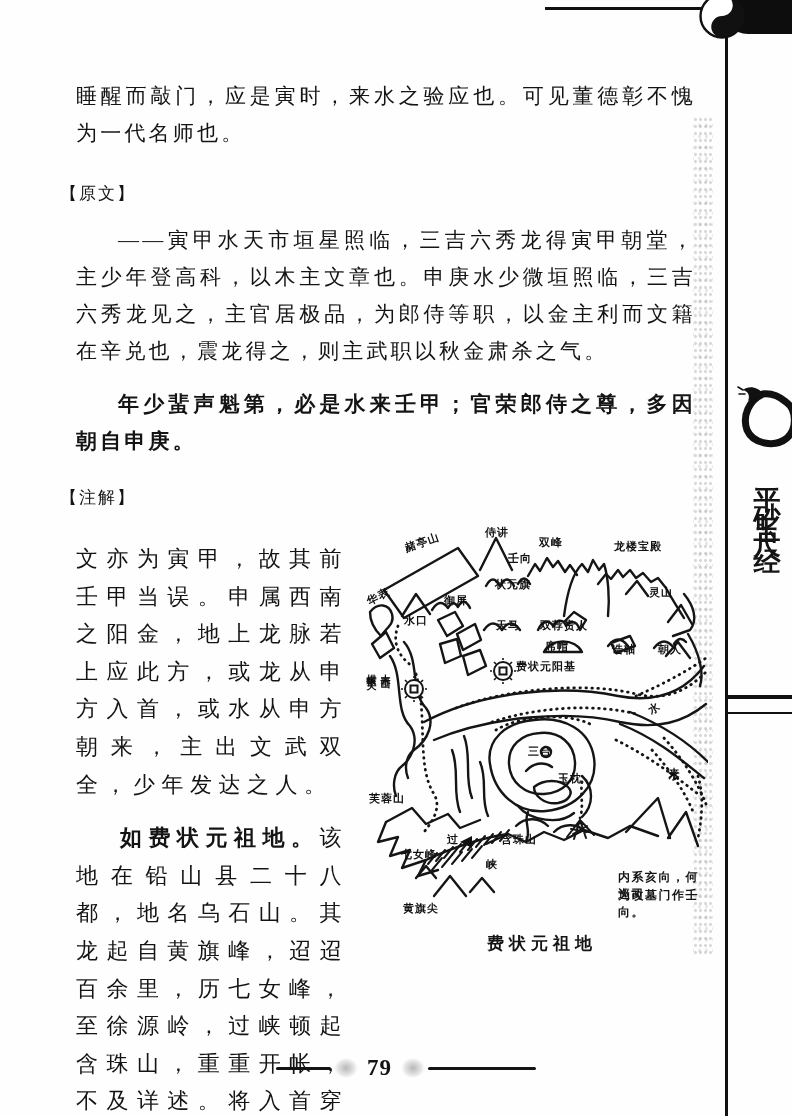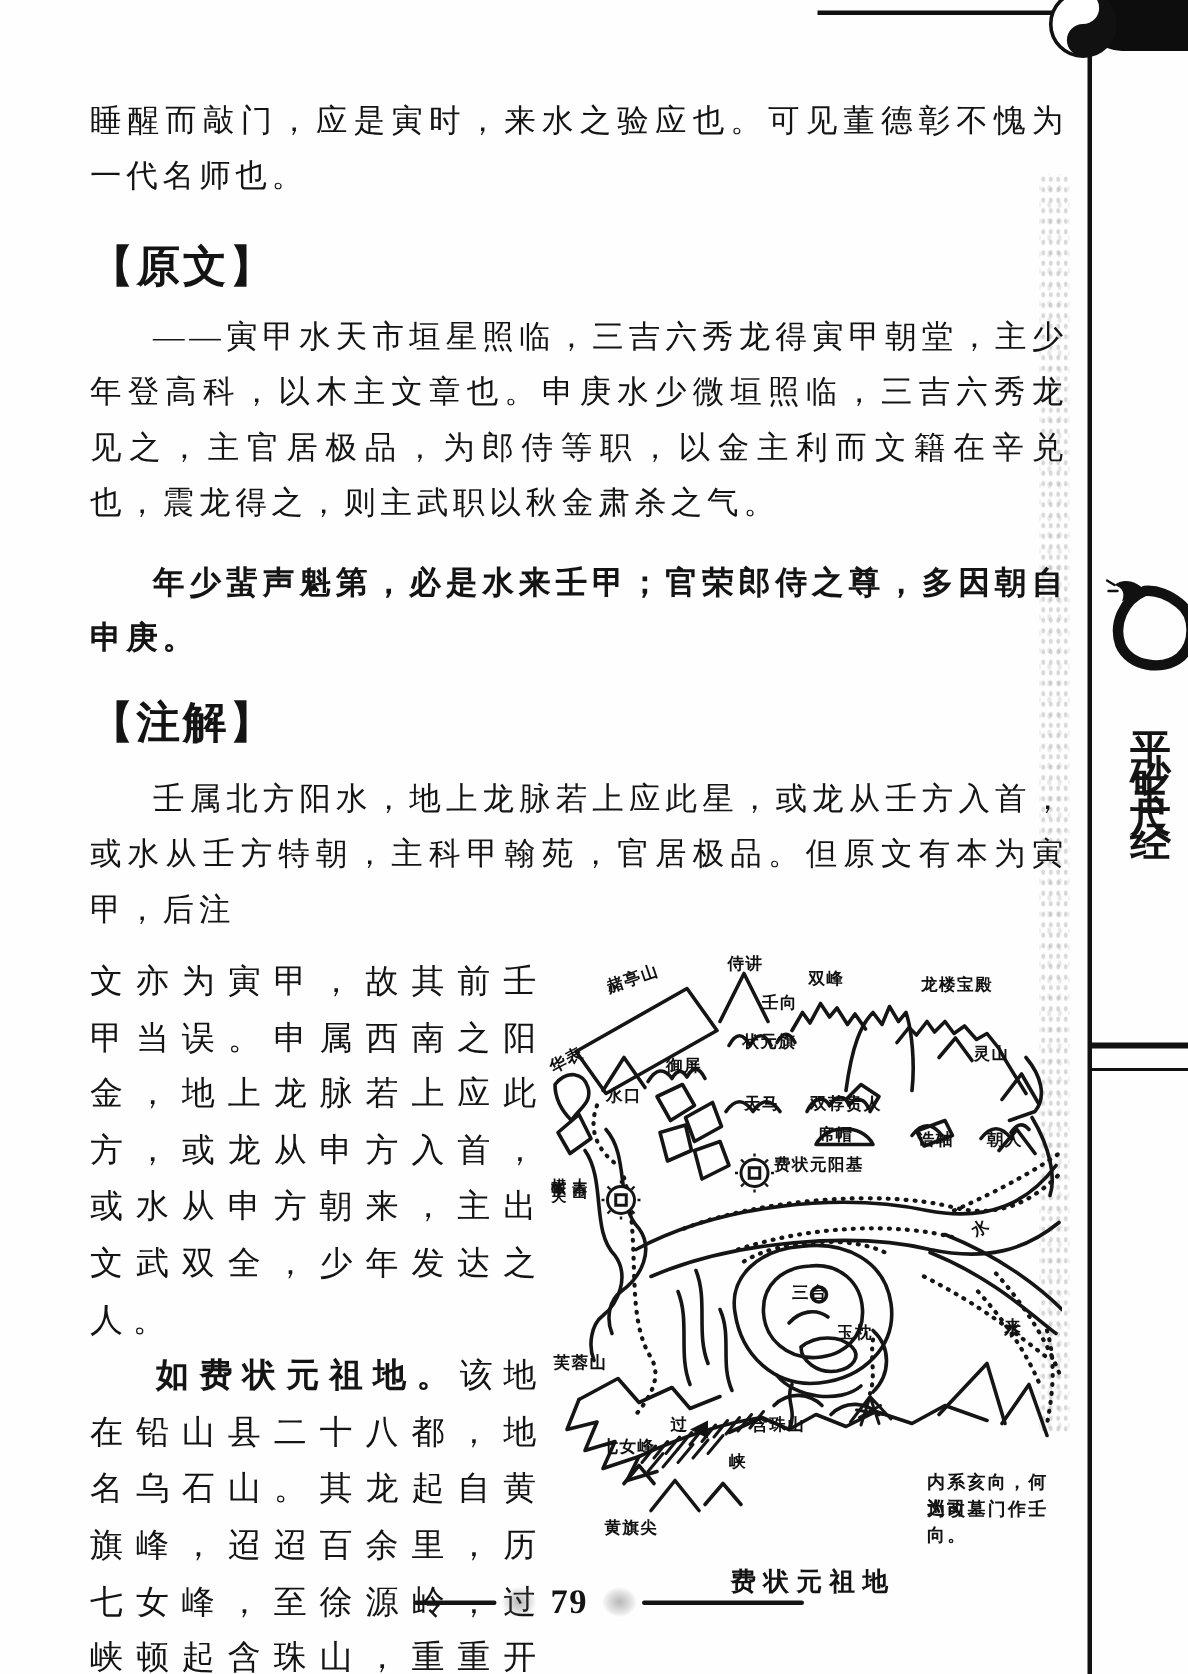--- a/index.html
+++ b/index.html
@@ -1,24 +1,24 @@
 <!DOCTYPE html>
 <html><head>
 <meta charset="utf-8">
 <style>
   html,body{margin:0;padding:0;background:#e8e8e8;}
   .page{position:relative;width:792px;height:1116px;background:#fefefe;overflow:hidden;
         font-family:"Liberation Serif",serif;color:#141414;}
 
   
   .content{position:absolute;left:60px;top:62px;width:652px;}
-  .para{font-size:21px;line-height:37px;letter-spacing:3.2px;text-align:justify;margin:0;}
+  .para{font-size:21px;line-height:37px;letter-spacing:3.2px;text-align:justify;margin:16px;}
   .indent{text-indent:2em;}
   .bold{font-weight:700;}
-  .sect-head{font-size:29px;font-weight:700;letter-spacing:2px;margin:0;line-height:32px;}
+  .sect-head{font-size:17px;font-weight:400;letter-spacing:2px;margin:0;line-height:32px;}
   .mt-a{margin-top:26px;} .mt-b{margin-top:16px;} .mt-c{margin-top:12px;}
   .mt-d{margin-top:22px;} .mt-e{margin-top:16px;}
 
   .cols{display:flex;margin-top:10px;}
   .leftcol{width:304px;flex:none;}
   .leftcol .para{font-size:22px;line-height:37.6px;letter-spacing:6.5px;}
   .rightcol{width:348px;flex:none;padding-left:4px;}
 
   
   .map{position:relative;width:340px;height:400px;}
@@ -84,21 +84,20 @@
     <p class="para">睡醒而敲门，应是寅时，来水之验应也。可见董德彰不愧为一代名师也。</p>
 
     <p class="sect-head mt-a">【原文】</p>
 
     <p class="para indent mt-c">——寅甲水天市垣星照临，三吉六秀龙得寅甲朝堂，主少年登高科，以木主文章也。申庚水少微垣照临，三吉六秀龙见之，主官居极品，为郎侍等职，以金主利而文籍在辛兑也，震龙得之，则主武职以秋金肃杀之气。</p>
 
     <p class="para indent bold mt-b">年少蜚声魁第，必是水来壬甲；官荣郎侍之尊，多因朝自申庚。</p>
 
     <p class="sect-head mt-d">【注解】</p>
 
-    <p class="para indent mt-e">壬属北方阳水，地上龙脉若上应此星，或龙从壬方入首，或水从壬方特朝，主科甲翰苑，官居极品。但原文有本为寅甲，后注</p>
 
     <div class="cols">
       <div class="leftcol">
         <p class="para">文亦为寅甲，故其前壬甲当误。申属西南之阳金，地上龙脉若上应此方，或龙从申方入首，或水从申方朝来，主出文武双全，少年发达之人。</p>
         <p class="para indent"><span class="bold">如费状元祖地。</span><span>该地在铅山县二十八都，地名乌石山。其龙起自黄旗峰，迢迢百余里，历七女峰，至徐源岭，过峡顿起含珠山，重重开帐，不及详述。将入首穿田起玉枕落脉，左右小山夹照，状如日月，</span></p>
       </div>
 
       <div class="rightcol">
         <div class="map">
           <svg width="340" height="400" viewBox="0 0 340 400">

